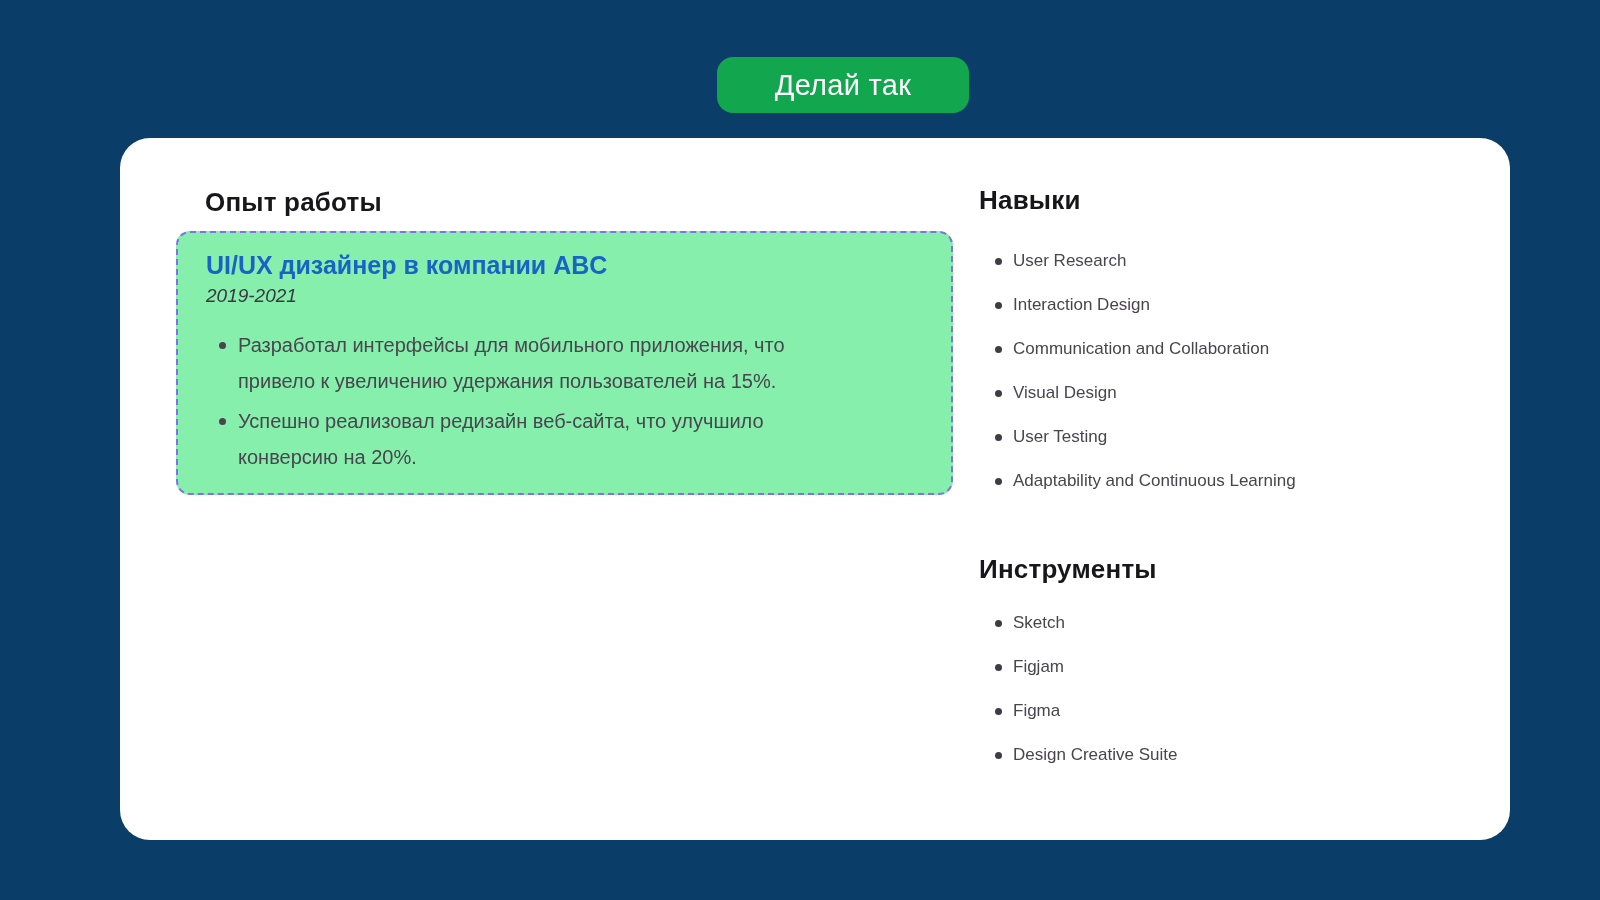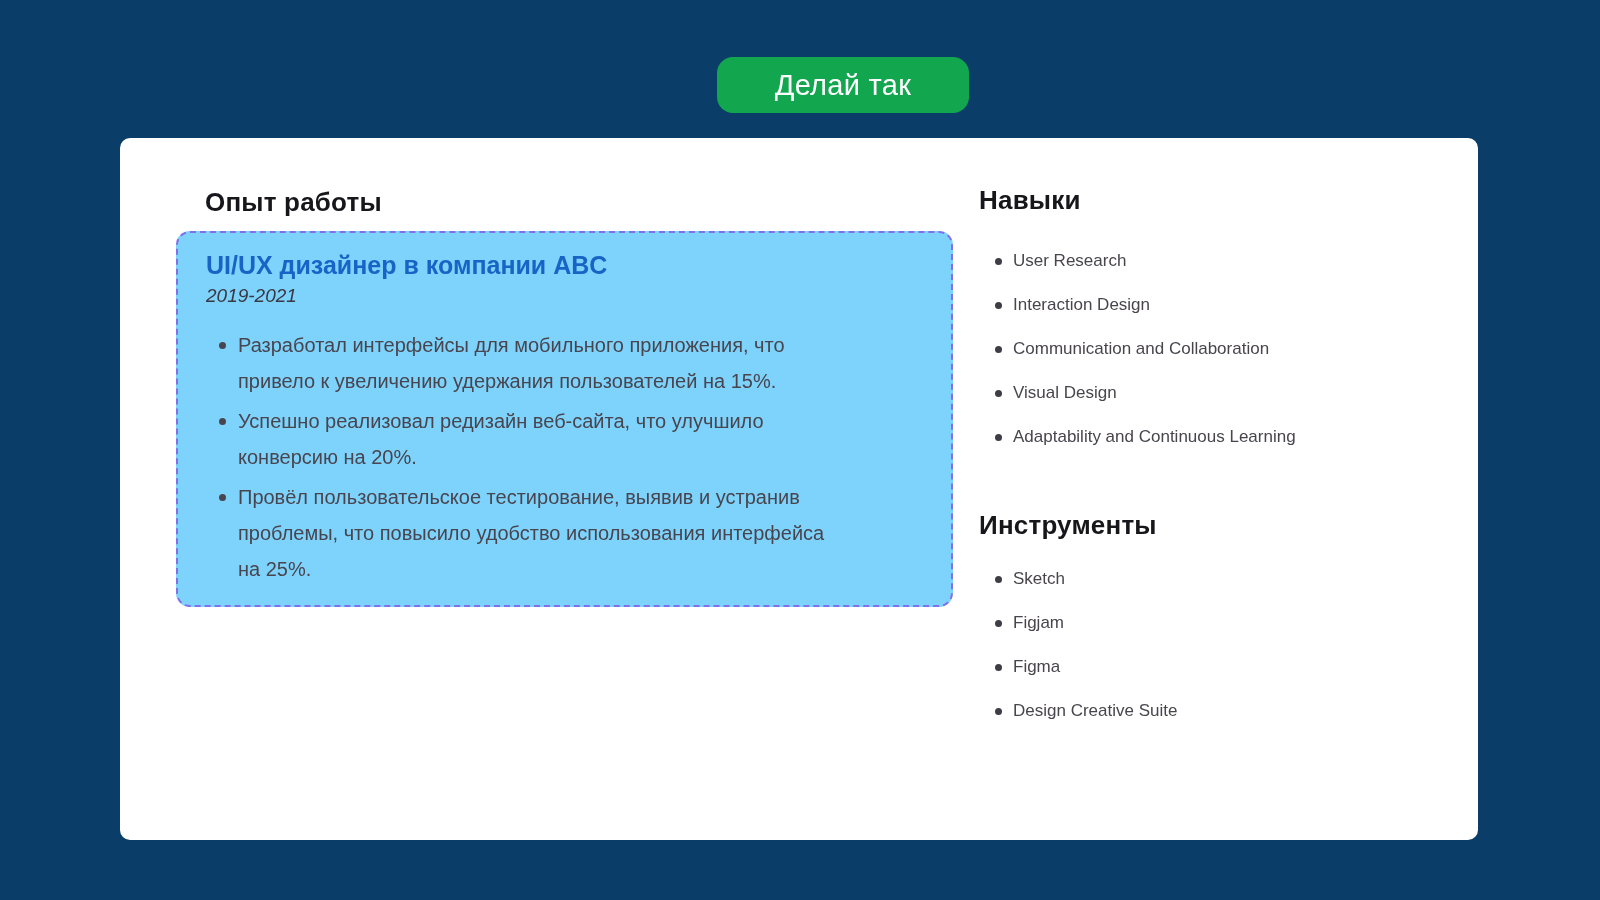--- a/index.html
+++ b/index.html
@@ -15,33 +15,33 @@
     min-width:252px;height:56px;box-sizing:border-box;
     background:#12A64F;border:none;border-radius:16px;
     color:#ffffff;font-size:29px;font-family:inherit;
     display:flex;align-items:center;justify-content:center;
     padding:0 36px;cursor:pointer;letter-spacing:0.3px;margin-left:43px;
   }
   
   .card{
     position:absolute;left:120px;top:138px;
     width:1358px;height:702px;
-    background:#ffffff;border-radius:10px;
+    background:#ffffff;border-radius:30px;padding-left:32px;
   }
   .section-h{
     margin:0;font-size:26px;line-height:34px;font-weight:700;
     color:#17161B;letter-spacing:0.2px;
   }
   
   .left-col{position:absolute;left:56px;top:47px;width:790px;}
   .left-col .section-h{margin-left:29px;}
   .exp-box{
     margin-top:12px;box-sizing:border-box;width:777px;
     border:2px dashed #8070EE;border-radius:14px;
-    background:#7dd3fc;padding:16px 28px 18px 28px;
+    background:#86efac;padding:16px 28px 18px 28px;
   }
   .exp-title{margin:0;font-size:25px;line-height:32px;font-weight:700;color:#1963C6;}
   .exp-period{margin:4px 0 0 0;font-size:19px;line-height:22px;font-style:italic;color:#3B3845;}
   .exp-list{list-style:none;margin:20px 0 0 0;padding:0;}
   .exp-list li{
     position:relative;padding-left:32px;max-width:588px;
     font-size:20px;line-height:36px;color:#49454F;margin-bottom:4px;
   }
   .exp-list li::before{
     content:"";position:absolute;left:13px;top:15px;
@@ -71,32 +71,32 @@
 
   <div class="left-col">
     <h2 class="section-h">Опыт работы</h2>
 
     <div class="exp-box">
       <h3 class="exp-title">UI/UX дизайнер в компании ABC</h3>
       <p class="exp-period">2019-2021</p>
       <ul class="exp-list">
           <li>Разработал интерфейсы для мобильного приложения, что привело к увеличению удержания пользователей на 15%.</li>
           <li>Успешно реализовал редизайн веб-сайта, что улучшило конверсию на 20%.</li>
-          <li>Провёл пользовательское тестирование, выявив и устранив проблемы, что повысило удобство использования интерфейса на 25%.</li>
         </ul>
     </div>
   </div>
 
   <div class="right-col">
     <h2 class="section-h">Навыки</h2>
     <ul class="side-list">
         <li>User Research</li>
         <li>Interaction Design</li>
         <li>Communication and Collaboration</li>
         <li>Visual Design</li>
+        <li>User Testing</li>
         <li>Adaptability and Continuous Learning</li>
       </ul>
 
     <h2 class="section-h tools-h">Инструменты</h2>
     <ul class="side-list tools-list">
         <li>Sketch</li>
         <li>Figjam</li>
         <li>Figma</li>
         <li>Design Creative Suite</li>
       </ul>

